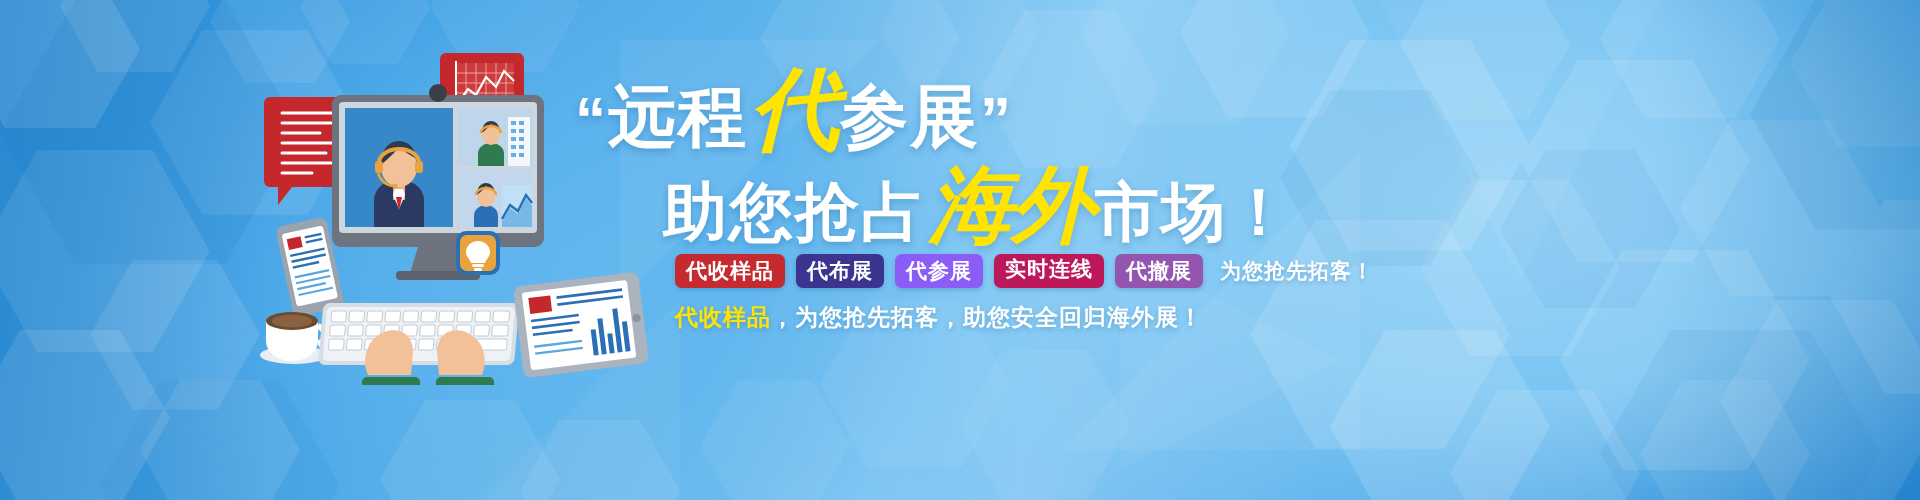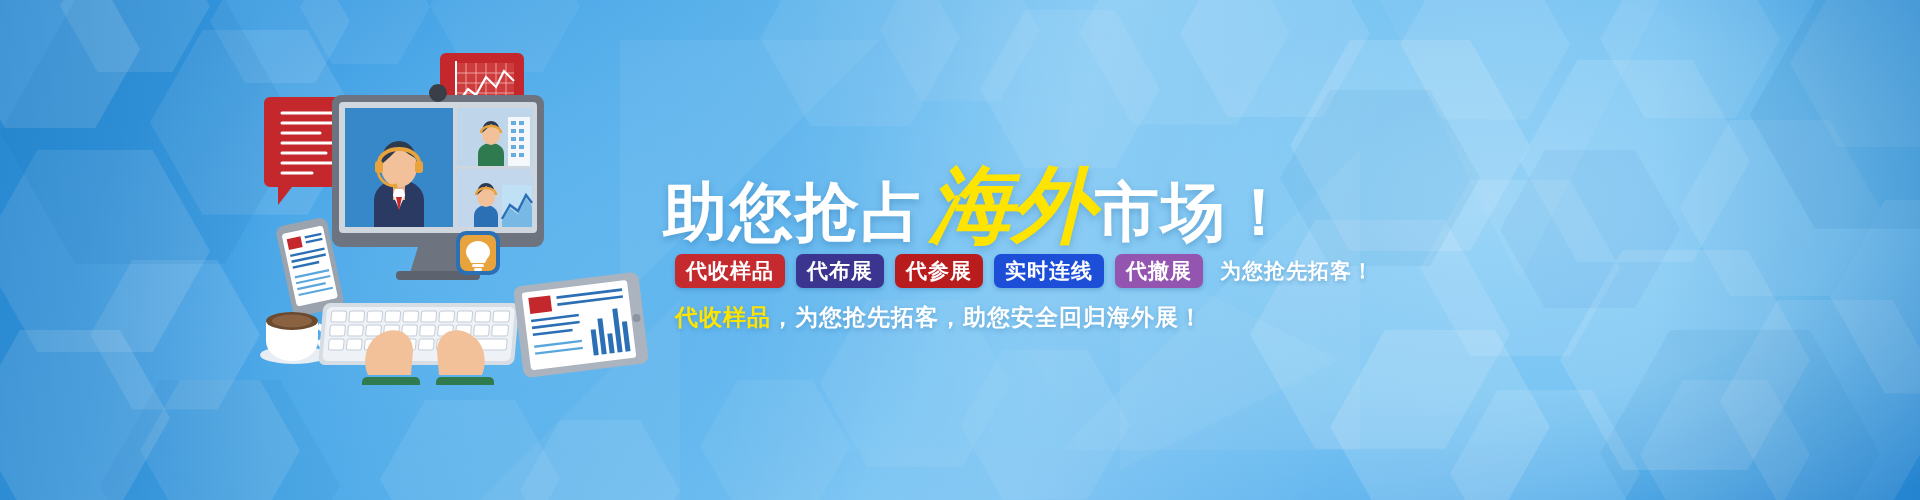--- a/index.html
+++ b/index.html
@@ -352,30 +352,33 @@
               <line x1="282" y1="303" x2="330" y2="303"></line>
           </g>
           <circle cx="387" cy="280" r="4" fill="#8b949f"></circle>
         </g>
       </g>
     </svg>
   </div>
 
   <div class="copy">
 
+    <div class="head1">
+      <span class="q">“</span><span>远程</span><span class="brush">代</span><span>参展</span><span class="q">”</span>
+    </div>
 
     <div class="head2">
       <span>助您抢占</span><span class="brush">海外</span><span>市场！</span>
     </div>
 
     <div class="pills">
       <span class="pill" style="background: rgb(196, 42, 46);">代收样品</span>
         <span class="pill" style="background: rgb(59, 53, 144);">代布展</span>
-        <span class="pill" style="background: #b91c1c;">代参展</span>
-        <span class="pill" style="background: #1d4ed8;">实时连线</span>
+        <span class="pill" style="background: #8b5cf6;">代参展</span>
+        <span class="pill" style="background: #be185d; font-family: Liberation Mono, monospace;">实时连线</span>
         <span class="pill" style="background: rgb(148, 85, 176);">代撤展</span>
         <span class="tagline-inline">为您抢先拓客！</span>
     </div>
 
     <div class="subline">
       <span class="hl">代收样品</span><span>，为您抢先拓客，助您安全回归海外展！</span>
     </div>
 
   </div>
 </div>

